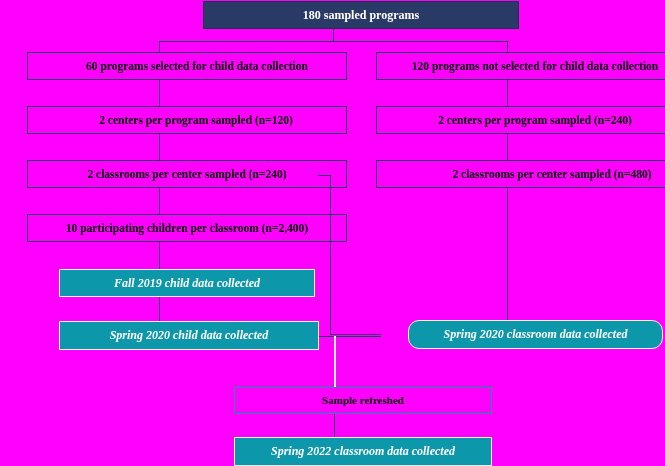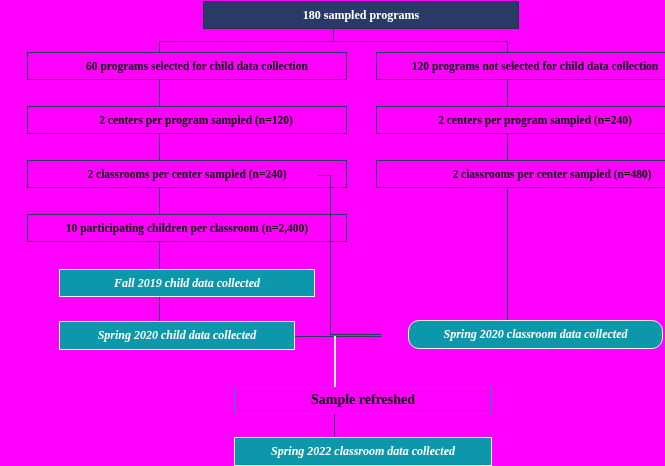--- a/index.html
+++ b/index.html
@@ -49,21 +49,21 @@
     font-weight: bold;
     font-size: 11.5px;
   }
 
   
   .node.outline-teal {
     background: transparent;
     border: 1px solid #0d97aa;
     color: #000000;
     font-weight: bold;
-    font-size: 14px;
+    font-size: 11px;
   }
 
   
   .node.teal {
     background: #0d97aa;
     border: 1px solid #e8f4f6;
     color: #ffffff;
     font-weight: bold;
     font-style: italic;
     font-size: 12px;
@@ -146,21 +146,21 @@
   </div>
 
   <div class="node outline" style="left:-1px; top:214px; width:320px; height:28px;">
     <span>10 participating children per classroom (n=2,400)</span>
   </div>
 
   <div class="node teal" style="left:31px; top:269px; width:256px; height:28px;">
     <span>Fall 2019 child data collected</span>
   </div>
 
-  <div class="node teal" style="left:31px; top:321px; width:236px; height:29px;">
+  <div class="node teal" style="left:31px; top:321px; width:260px; height:29px;">
     <span>Spring 2020 child data collected</span>
   </div>
 
   <div class="node teal" style="left:380px; top:320px; width:255px; height:29px;border-radius:11px;">
     <span>Spring 2020 classroom data collected</span>
   </div>
 
   <div class="node outline-teal" style="left:206px; top:387px; width:258px; height:27px;">
     <span>Sample refreshed</span>
   </div>

